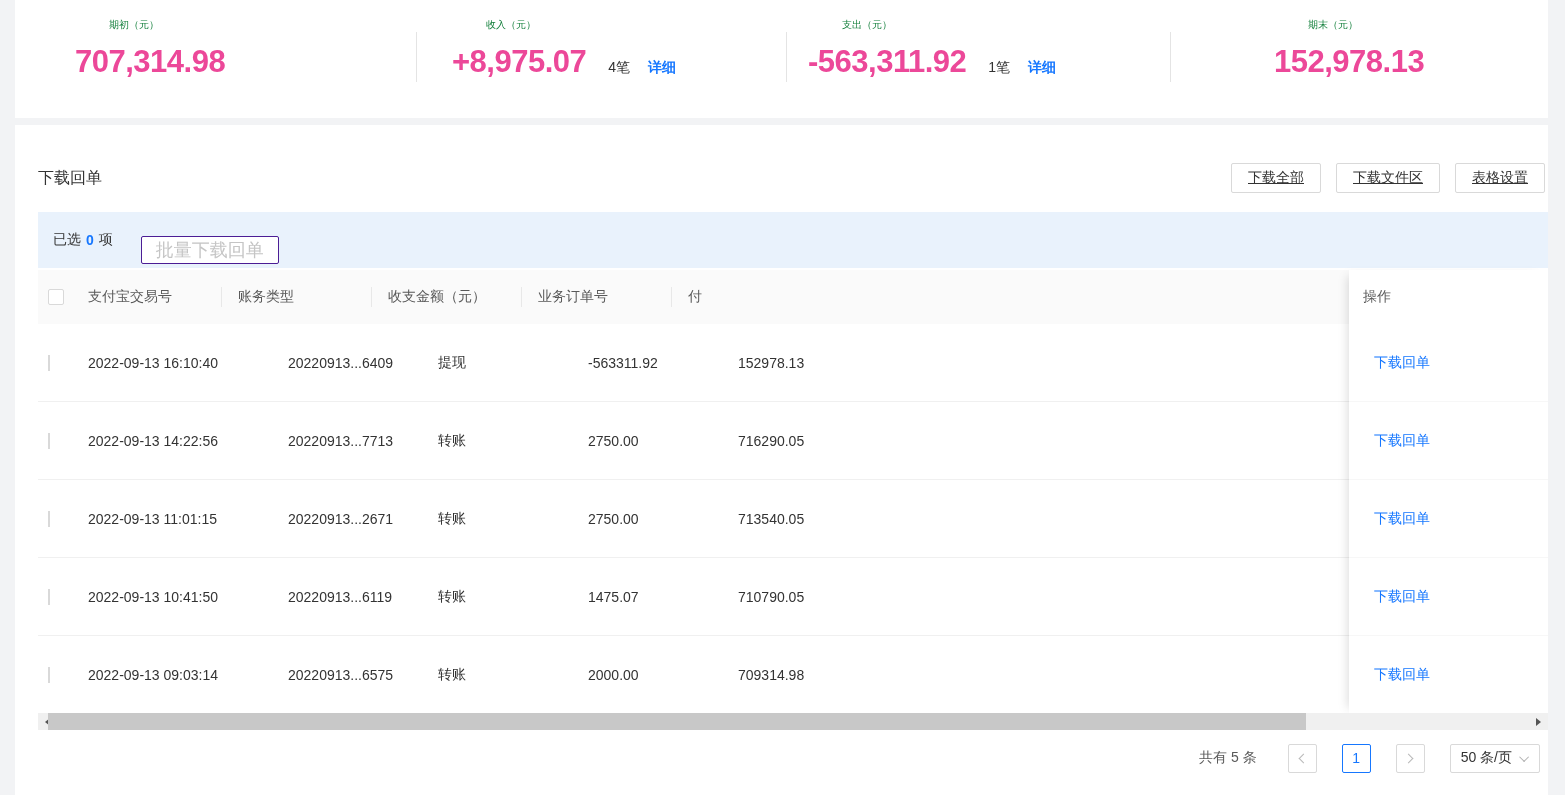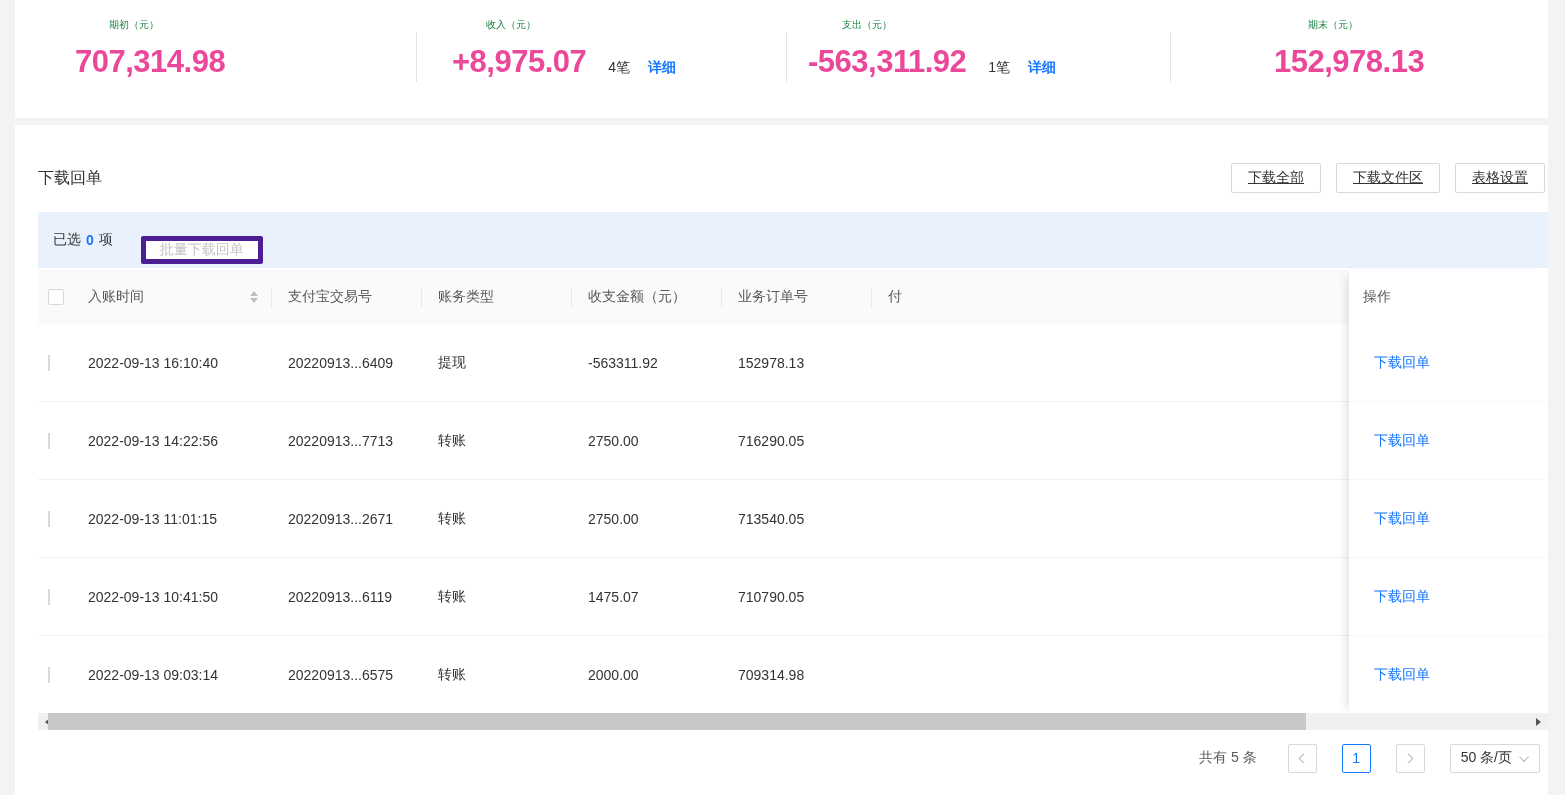--- a/index.html
+++ b/index.html
@@ -23,22 +23,22 @@
   .sum-divider { position:absolute; top:32px; width:1px; height:50px; background:#e4e4e4; }
   
   #detail-card { top:125px; height:670px; }
   .section-title { position:absolute; left:23px; top:43px; font-size:16px; font-weight:500; color:#333; }
   .top-buttons { position:absolute; right:3px; top:38px; display:flex; gap:15px; }
   .btn { height:30px; padding:0 16px; background:#fff; border:1px solid #d9d9d9; border-radius:2px;
          font-size:14px; color:#333; display:flex; align-items:center; cursor:pointer;text-decoration:underline; }
   .select-bar { position:absolute; left:23px; right:0; top:87px; height:56px; background:#e9f2fc;
                 display:flex; align-items:center; padding-left:15px; }
   .sel-count { color:#1677ff; font-weight:bold; margin:0 5px; }
-  .btn-disabled { margin-left:28px; height:28px; padding:0 14px; background:#fff; border:5px solid #4c1d95;
-                  border-radius:2px; color:#c5c5c5; font-size:14px; display:flex; align-items:center;margin-top:20px; }
+  .btn-disabled { margin-left:28px; height:28px; padding:0 14px; background:#fff; border:1px solid #4c1d95;
+                  border-radius:2px; color:#c5c5c5; font-size:18px; display:flex; align-items:center;margin-top:20px; }
   
   .table-wrap { position:absolute; left:23px; right:0; top:145px; height:444px; }
   .t-header { display:flex; height:54px; background:#fafafa; align-items:center; color:#595959; }
   .t-row { display:flex; height:78px; align-items:center; border-bottom:1px solid #f0f0f0; background:#fff; }
   .cell { flex:none; padding-left:16px; overflow:hidden; white-space:nowrap; }
   .c0 { width:34px; padding-left:10px; }
   .c1 { width:200px; display:flex; align-items:center; padding-right:14px; }
   .c2,.c3,.c4,.c5,.c6,.c7,.c8 { width:150px; }
   .c9 { width:226px; }
   .hcell { position:relative; height:54px; display:flex; align-items:center; }
@@ -127,27 +127,20 @@
     <span>项</span>
     <div class="btn-disabled">批量下载回单</div>
   </div>
 
   <div class="table-wrap">
 
     <div class="t-header">
       <div class="cell c0 hcell">
         <span class="checkbox"></span>
       </div>
-      <div class="cell c1 hcell sep">
-        <span>入账时间</span>
-        <span class="sorter">
-          <span class="caret-up"></span>
-          <span class="caret-down"></span>
-        </span>
-      </div>
       <div class="cell c2 hcell sep">支付宝交易号</div>
       <div class="cell c3 hcell sep">账务类型</div>
       <div class="cell c4 hcell sep">收支金额（元）</div>
       <div class="cell c7 hcell sep">业务订单号</div>
       <div class="cell c9 hcell">付</div>
     </div>
 
     <div class="t-row">
       <div class="cell c0"><span class="checkbox"></span></div>
       <div class="cell c1">2022-09-13 16:10:40</div>

